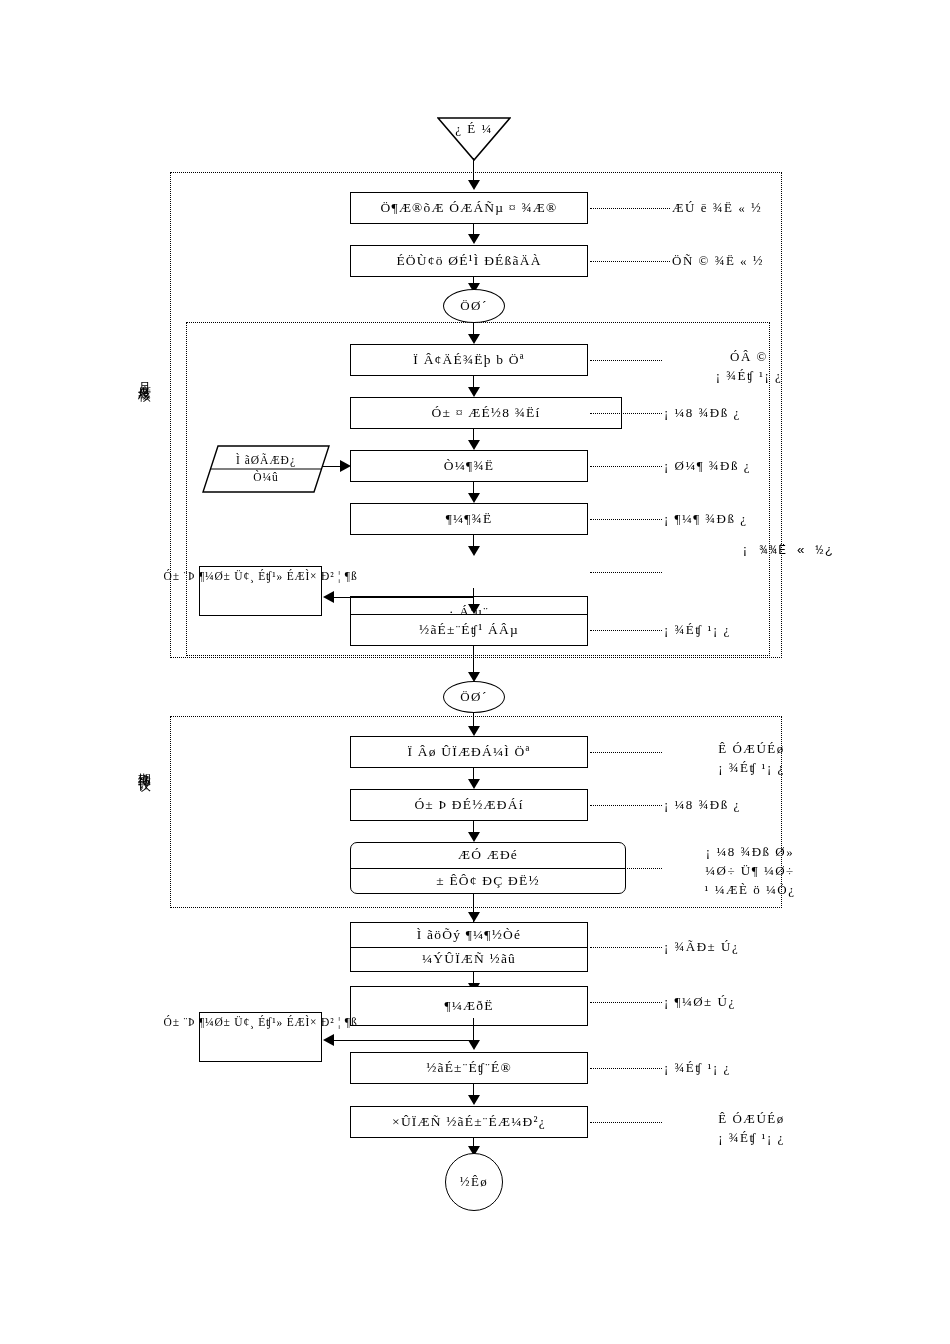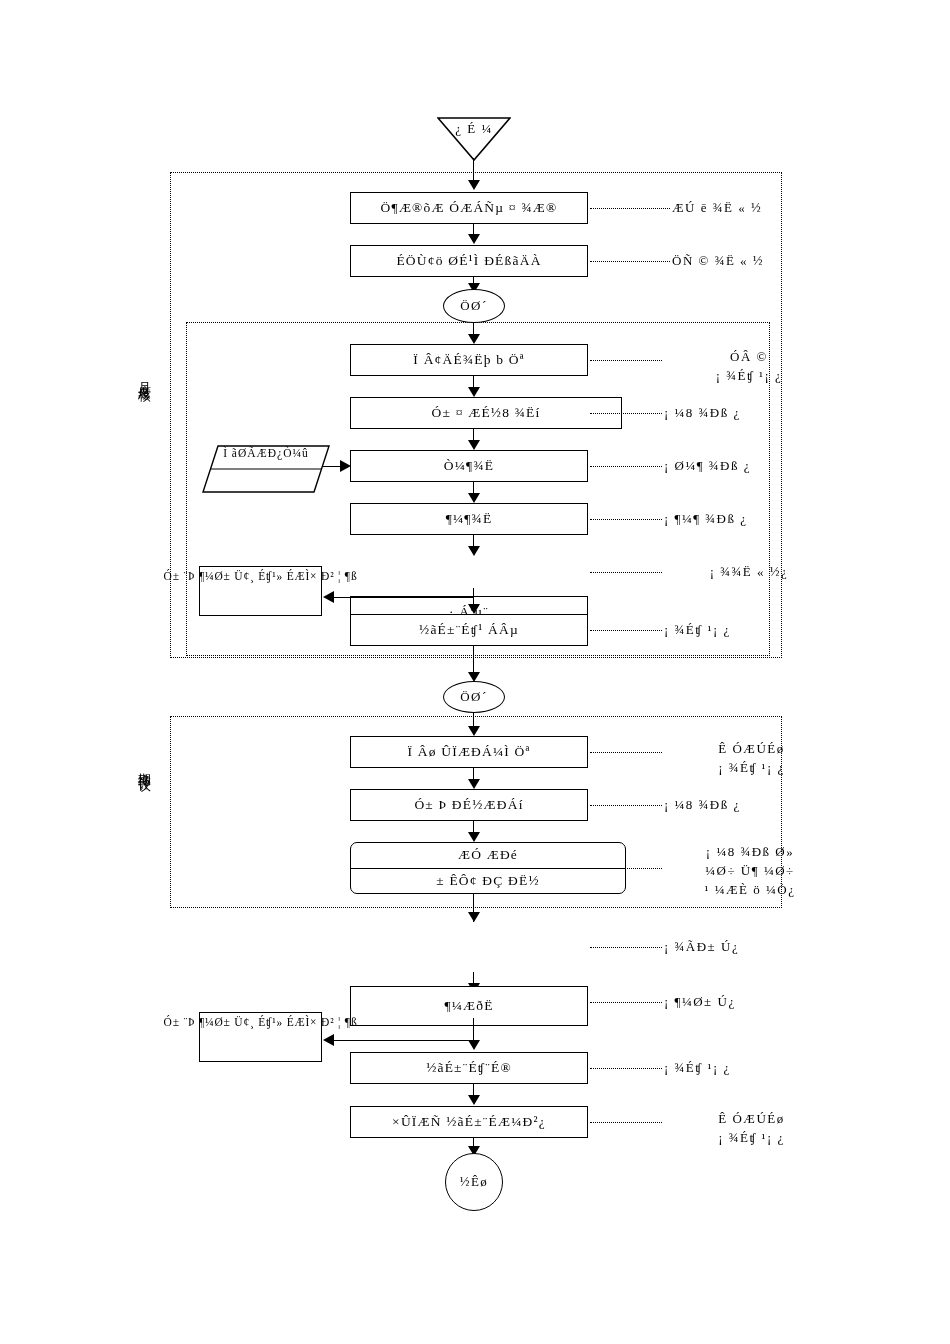--- a/index.html
+++ b/index.html
@@ -120,21 +120,22 @@
   }
 
   
   .para-wrap { position: absolute; }
   .para-wrap svg { display: block; }
   .para-text {
     position: absolute;
     left: 0; top: 0;
     width: 100%; height: 100%;
     display: flex;
-    flex-direction: row;
+    flex-direction: column;
+    align-items: center;
     justify-content: center;
     font-size: 11.5px;
     letter-spacing: 1px;
     line-height: 1.5;
     white-space: nowrap;
     pointer-events: none;
   }
 
   
   .rlabel {
@@ -287,21 +288,21 @@
   <div class="leader" style="left:590px; top:519px; width:72px;"></div>
   <div class="rlabel" style="left:664px; top:510px; width:170px; text-align:left;">
     <span class="l1">¡ ¶¼¶ ¾Ðß ¿</span>
   </div>
 
   <div class="vline" style="left:473px; top:535px; height:14px;"></div>
   <div class="arrow-down" style="left:468px; top:546px;"></div>
 
   <div class="proc" style="left:350px; top:556px; width:238px; height:32px;margin-top:40px;">· Á¦µ¨</div>
   <div class="leader" style="left:590px; top:572px; width:72px;"></div>
-  <div class="rlabel" style="left:664px; top:563px; width:170px; text-align:center;">
+  <div class="rlabel" style="left:664px; top:542px; width:170px; text-align:right;font-family:Liberation Mono, monospace;">
     <span class="l1">¡ ¾¾Ë « ½¿</span>
   </div>
 
   <div class="note" style="left:199px; top:566px; width:123px; height:50px;">
     <span>Ó± ¨Þ ¶¼Ø± Ü¢</span>
     <span>¸ Éʧ¹» ÉÆÌ</span>
     <span>× Ð² ¦ ¶ß</span>
   </div>
   <div class="hline" style="left:334px; top:597px; width:140px;"></div>
   <div class="vline" style="left:473px; top:588px; height:10px;"></div>
@@ -350,20 +351,24 @@
   <div class="leader" style="left:590px; top:868px; width:72px;"></div>
   <div class="rlabel" style="left:660px; top:843px; width:180px;">
     <span class="l1">¡ ¼8 ¾Ðß Ø»</span>
     <span class="l2">¼Ø÷ Ü¶ ¼Ø÷</span>
     <span class="l2">¹ ¼ÆÈ ö ¼Ò¿</span>
   </div>
 
   <div class="vline" style="left:473px; top:894px; height:28px;"></div>
   <div class="arrow-down" style="left:468px; top:912px;"></div>
 
+  <div class="proc two-line" style="left:350px; top:922px; width:238px; height:50px;">
+    <div>Ì ãöÕý ¶¼¶½Òé</div>
+    <div>¼ÝÛÏÆÑ ½ãû</div>
+  </div>
   <div class="leader" style="left:590px; top:947px; width:72px;"></div>
   <div class="rlabel" style="left:664px; top:938px; width:175px; text-align:left;">
     <span class="l1">¡ ¾ÃÐ± Ú¿</span>
   </div>
 
   <div class="vline" style="left:473px; top:972px; height:14px;"></div>
   <div class="arrow-down" style="left:468px; top:983px;"></div>
 
   <div class="proc" style="left:350px; top:986px; width:238px; height:40px;">¶¼ÆðË</div>
   <div class="leader" style="left:590px; top:1002px; width:72px;"></div>

